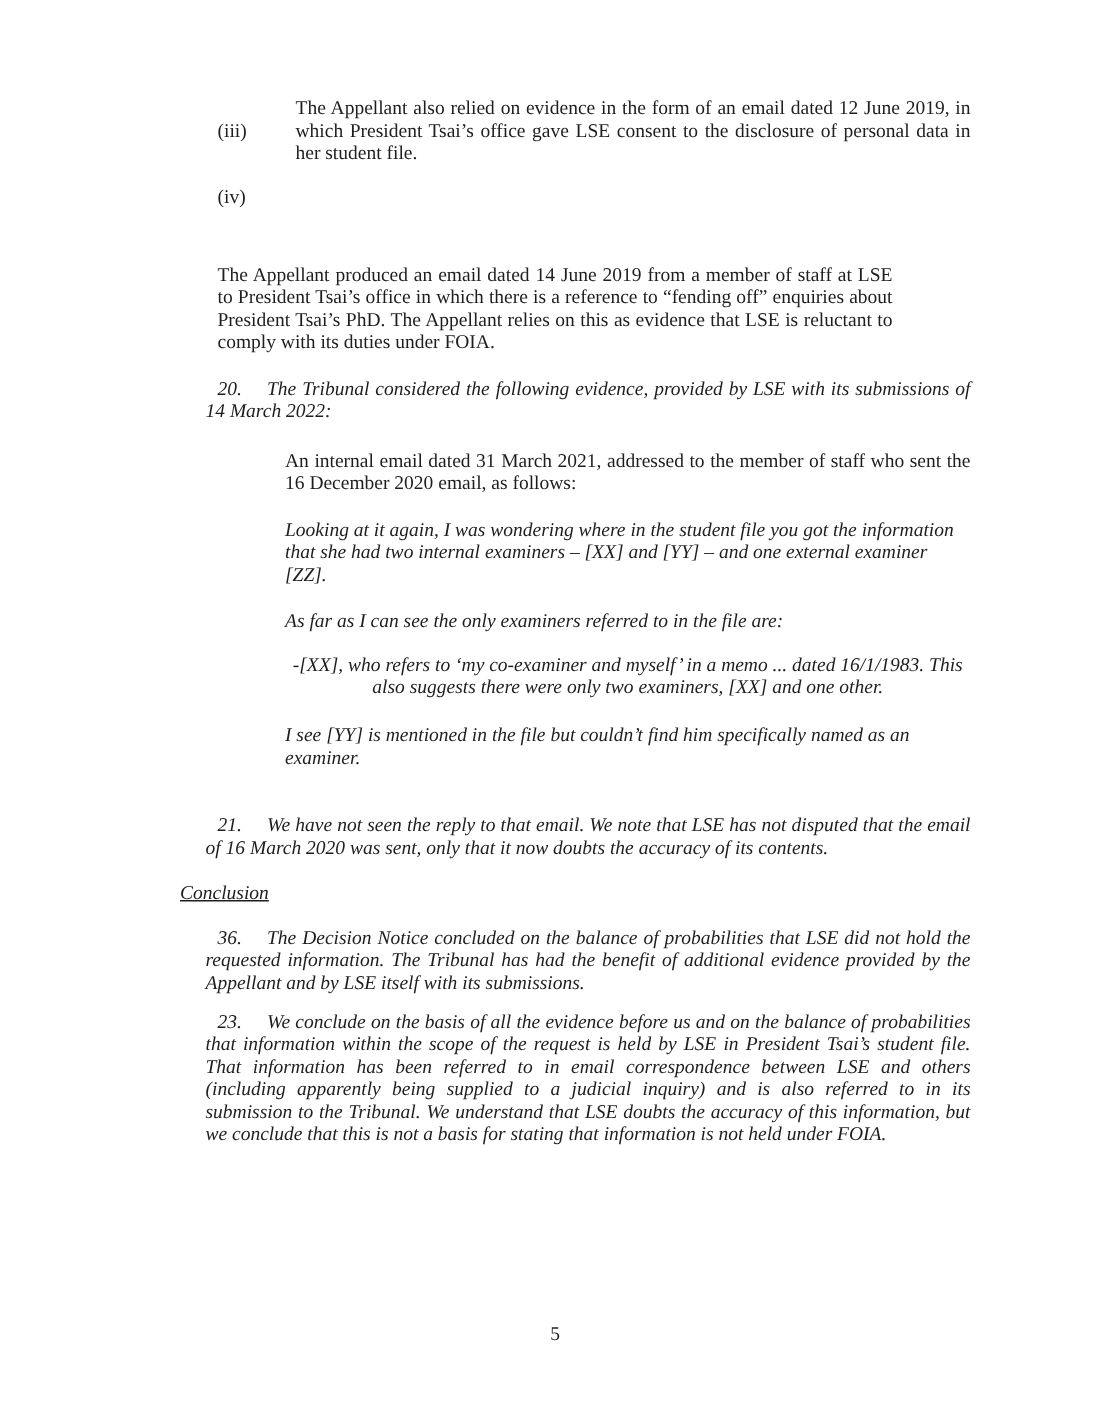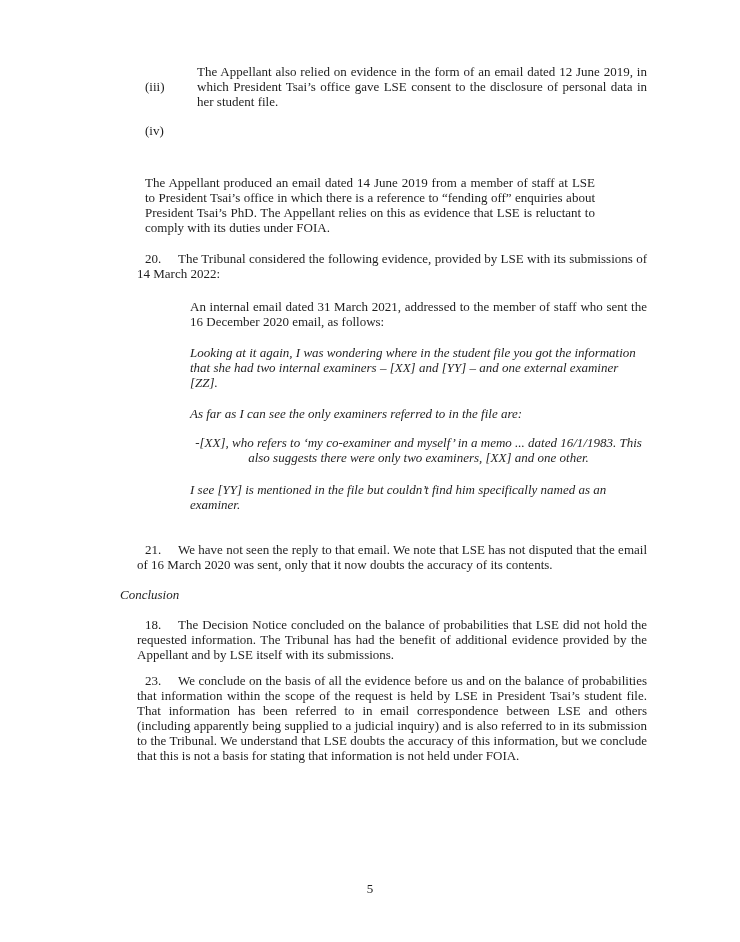--- a/index.html
+++ b/index.html
@@ -20,29 +20,30 @@
   .roman-item { display: flex; margin-left: 145px; }
   .rlabel { flex: 0 0 52px; width: 52px; }
   .rbody { width: 450px; text-align: justify; }
 
   
   .npara {
     margin-left: 137px;
     width: 510px;
     text-align: justify;
     text-indent: 8px;
+    font-style: italic;
   }
   .nnum { display: inline-block; width: 33px; text-indent: 0; }
 
   
   .quote { margin-left: 190px; width: 457px; }
   .quote-intro { text-align: justify; }
   .qi { font-style: italic; white-space: pre-wrap; }
 
-  .section-heading { margin-left: 120px; font-style: italic; }
+  .section-heading { margin-left: 120px; font-style: italic; text-decoration: underline; }
 
   .footer {
     position: absolute;
     top: 881px;
     left: 0;
     width: 740px;
     text-align: center;
   }
 
   .mb11 { margin-bottom: 11px; }
@@ -75,20 +76,20 @@
 
     <div class="quote qi mb16">Looking at it again, I was wondering where in the student file you got the information that she had two internal examiners – [XX] and [YY] – and one external examiner    [ZZ].</div>
     <div class="quote qi mb14">As far as I can see the only examiners referred to in the file are:</div>
     <div class="quote qi mb17">-[XX], who refers to ‘my co-examiner and myself’ in a memo ... dated 16/1/1983. This also suggests there were only two examiners, [XX] and one other.</div>
     <div class="quote qi mb30">I see [YY] is mentioned in the file but couldn’t find him specifically named as an examiner.</div>
 
     <div class="npara mb15"><span class="nnum">21.</span><span>We have not seen the reply to that email. We note that LSE has not disputed that the email of 16 March 2020 was sent, only that it now doubts the accuracy of its contents.</span></div>
 
     <div class="section-heading mb15">Conclusion</div>
 
-    <div class="npara mb11"><span class="nnum">18.</span><span>The Decision Notice concluded on the balance of probabilities that LSE did not hold the requested information. The Tribunal has had the benefit of additional evidence provided by the Appellant and by LSE itself with its submissions.</span></div>
+    <div class="npara mb11"><span class="nnum">36.</span><span>The Decision Notice concluded on the balance of probabilities that LSE did not hold the requested information. The Tribunal has had the benefit of additional evidence provided by the Appellant and by LSE itself with its submissions.</span></div>
 
     <div class="npara"><span class="nnum">23.</span><span>We conclude on the basis of all the evidence before us and on the balance of probabilities that information within the scope of the request is held by LSE in President Tsai’s student file.  That information has been referred to in email correspondence between LSE and others (including apparently being supplied to a judicial inquiry) and is also referred to in its submission to the Tribunal. We understand that LSE doubts the accuracy of this information, but we conclude that this is not a basis for stating that information is not held under FOIA.</span></div>
 
   </div>
 
   <div class="footer">5</div>
 </div>
 
 </body></html>

